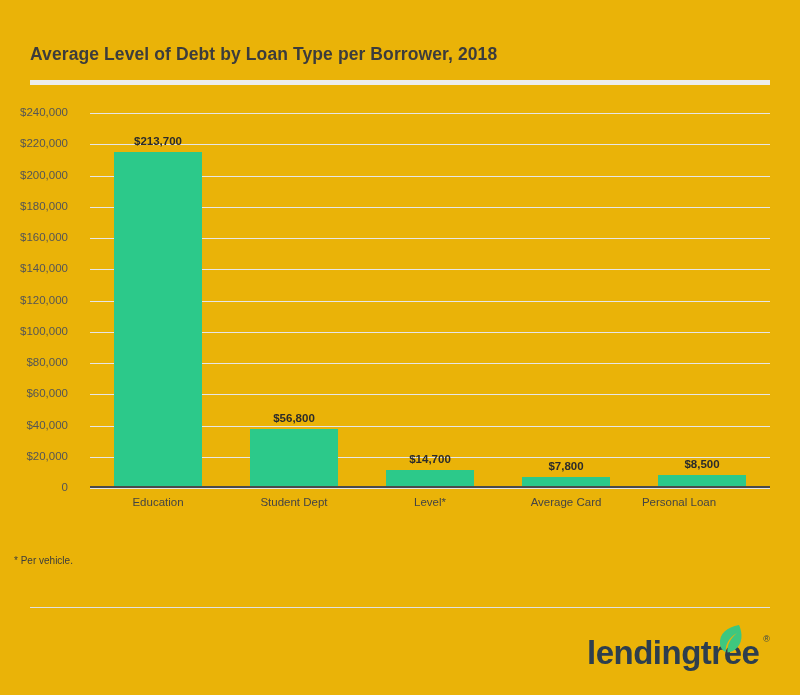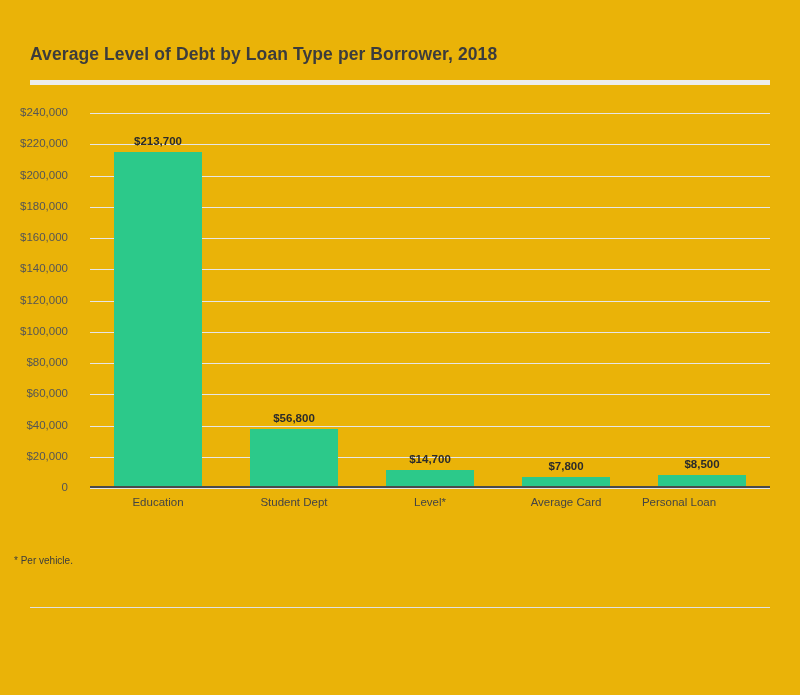--- a/index.html
+++ b/index.html
@@ -226,14 +226,21 @@
       <div class="cat-label" style="left: 90px; width: 136px;">Education</div>
       <div class="cat-label" style="left: 226px; width: 136px;">Student Dept</div>
       <div class="cat-label" style="left: 362px; width: 136px;">Level*</div>
       <div class="cat-label" style="left: 498px; width: 136px;">Average Card</div>
       <div class="cat-label" style="left: 611px; width: 136px;">Personal Loan</div>
     </div>
 
   <div id="footnote">* Per vehicle.</div>
   <div id="bottom-rule"></div>
 
+  <div id="logo">
+    <span id="logo-text">lendingtree</span>
+    <span id="logo-reg">®</span>
+    <svg id="logo-leaf" viewBox="0 0 26 30">
+      <path d="M22 1 C10 3 2 10 3 20 C3.4 24 6 27 9 28 C8 22 11 14 20 9 C13 15 10 21 10.5 28.5 C18 28 25 21 24.5 11 C24.3 7 23.2 3.5 22 1 Z" fill="#3ec77f"></path>
+    </svg>
+  </div>
 
 </div>
 
 </body></html>

